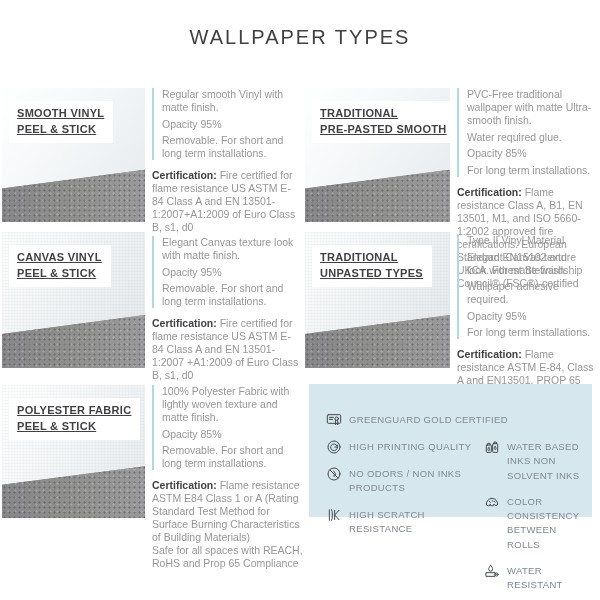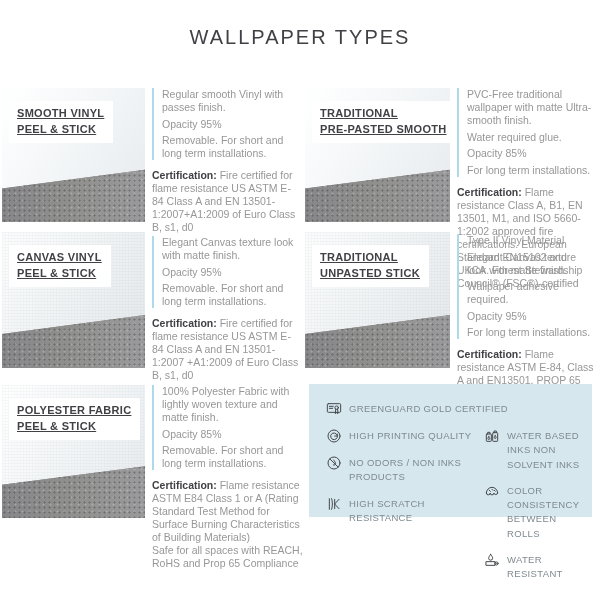--- a/index.html
+++ b/index.html
@@ -34,21 +34,21 @@
   .card-text { position:absolute; font-size:10.5px; line-height:13px; color:var(--desc-color,#979797); }
   .desc { border-left:2px solid var(--accent-line,#aed9e8); padding-left:8px; }
   .desc p { margin:0 0 3.5px 0; }
   .desc p:last-child { margin-bottom:0; }
   .cert { margin-top:9px; padding-left:0; }
   .cert .cert-label { font-weight:700; color:var(--title-color,#414045); }
   .cert p { margin:0; }
 
   
   .features { position:absolute; left:309px; top:384px; width:283px; height:133px;
-              background:var(--features-bg,#d7e7ee); padding:18px 4px 0 17px; }
+              background:var(--features-bg,#d7e7ee); padding:29px 4px 0 17px; }
   .feat { display:flex; align-items:flex-start; gap:7px; margin-bottom:12px; }
   .feat-cols { display:flex; }
   .fcol-left { width:158px; }
   .fcol-right { flex:1; }
   .ficon { flex:0 0 16px; height:16px; margin-top:-1px; }
   .ficon svg { width:16px; height:16px; stroke:var(--icon-color,#454a4d); fill:none;
                stroke-width:1.5; stroke-linecap:round; stroke-linejoin:round; }
   .flabel { font-size:9.5px; letter-spacing:0.35px; line-height:1.5; color:var(--features-text,#7e8a90); }
   .fcol-left .flabel { max-width:130px; }
   .fcol-right .flabel { max-width:100px; }
@@ -62,21 +62,21 @@
 
   <div class="card-img" style="left:2px; top:88px; width:143px; height:134px;">
     <div class="concrete"></div>
     <div class="card-label">
       <span>SMOOTH VINYL</span>
       <span>PEEL &amp; STICK</span>
     </div>
   </div>
   <div class="card-text" style="left:152px; top:88px; width:148px;">
     <div class="desc">
-      <p>Regular smooth Vinyl with passes finish.</p>
+      <p>Regular smooth Vinyl with matte finish.</p>
       <p>Opacity 95%</p>
       <p>Removable.  For short and long term installations.</p>
     </div>
     <div class="cert">
       <p><span class="cert-label">Certification:</span><span> Fire certified for flame resistance US ASTM E-84 Class A and EN 13501-1:2007+A1:2009 of Euro Class B, s1, d0</span></p>
     </div>
   </div>
 
   <div class="card-img" style="left:305px; top:88px; width:145px; height:134px;">
     <div class="concrete"></div>
@@ -114,21 +114,21 @@
     <div class="cert">
       <p><span class="cert-label">Certification:</span><span> Fire certified for flame resistance US ASTM E-84 Class A and EN 13501-1:2007 +A1:2009 of Euro Class B, s1, d0</span></p>
     </div>
   </div>
 
   <div class="card-img canvas" style="left:305px; top:232px; width:145px; height:136px;">
     <div class="texture"></div>
     <div class="concrete"></div>
     <div class="card-label">
       <span>TRADITIONAL</span>
-      <span>UNPASTED STICK</span>
+      <span>UNPASTED TYPES</span>
     </div>
   </div>
   <div class="card-text" style="left:457px; top:234px; width:141px;">
     <div class="desc">
       <p>Type II Vinyl Material</p>
       <p>Elegant Canvas texture look with matte finish.</p>
       <p>Wallpaper adhesive required.</p>
       <p>Opacity 95%</p>
       <p>For long term installations.</p>
     </div>

